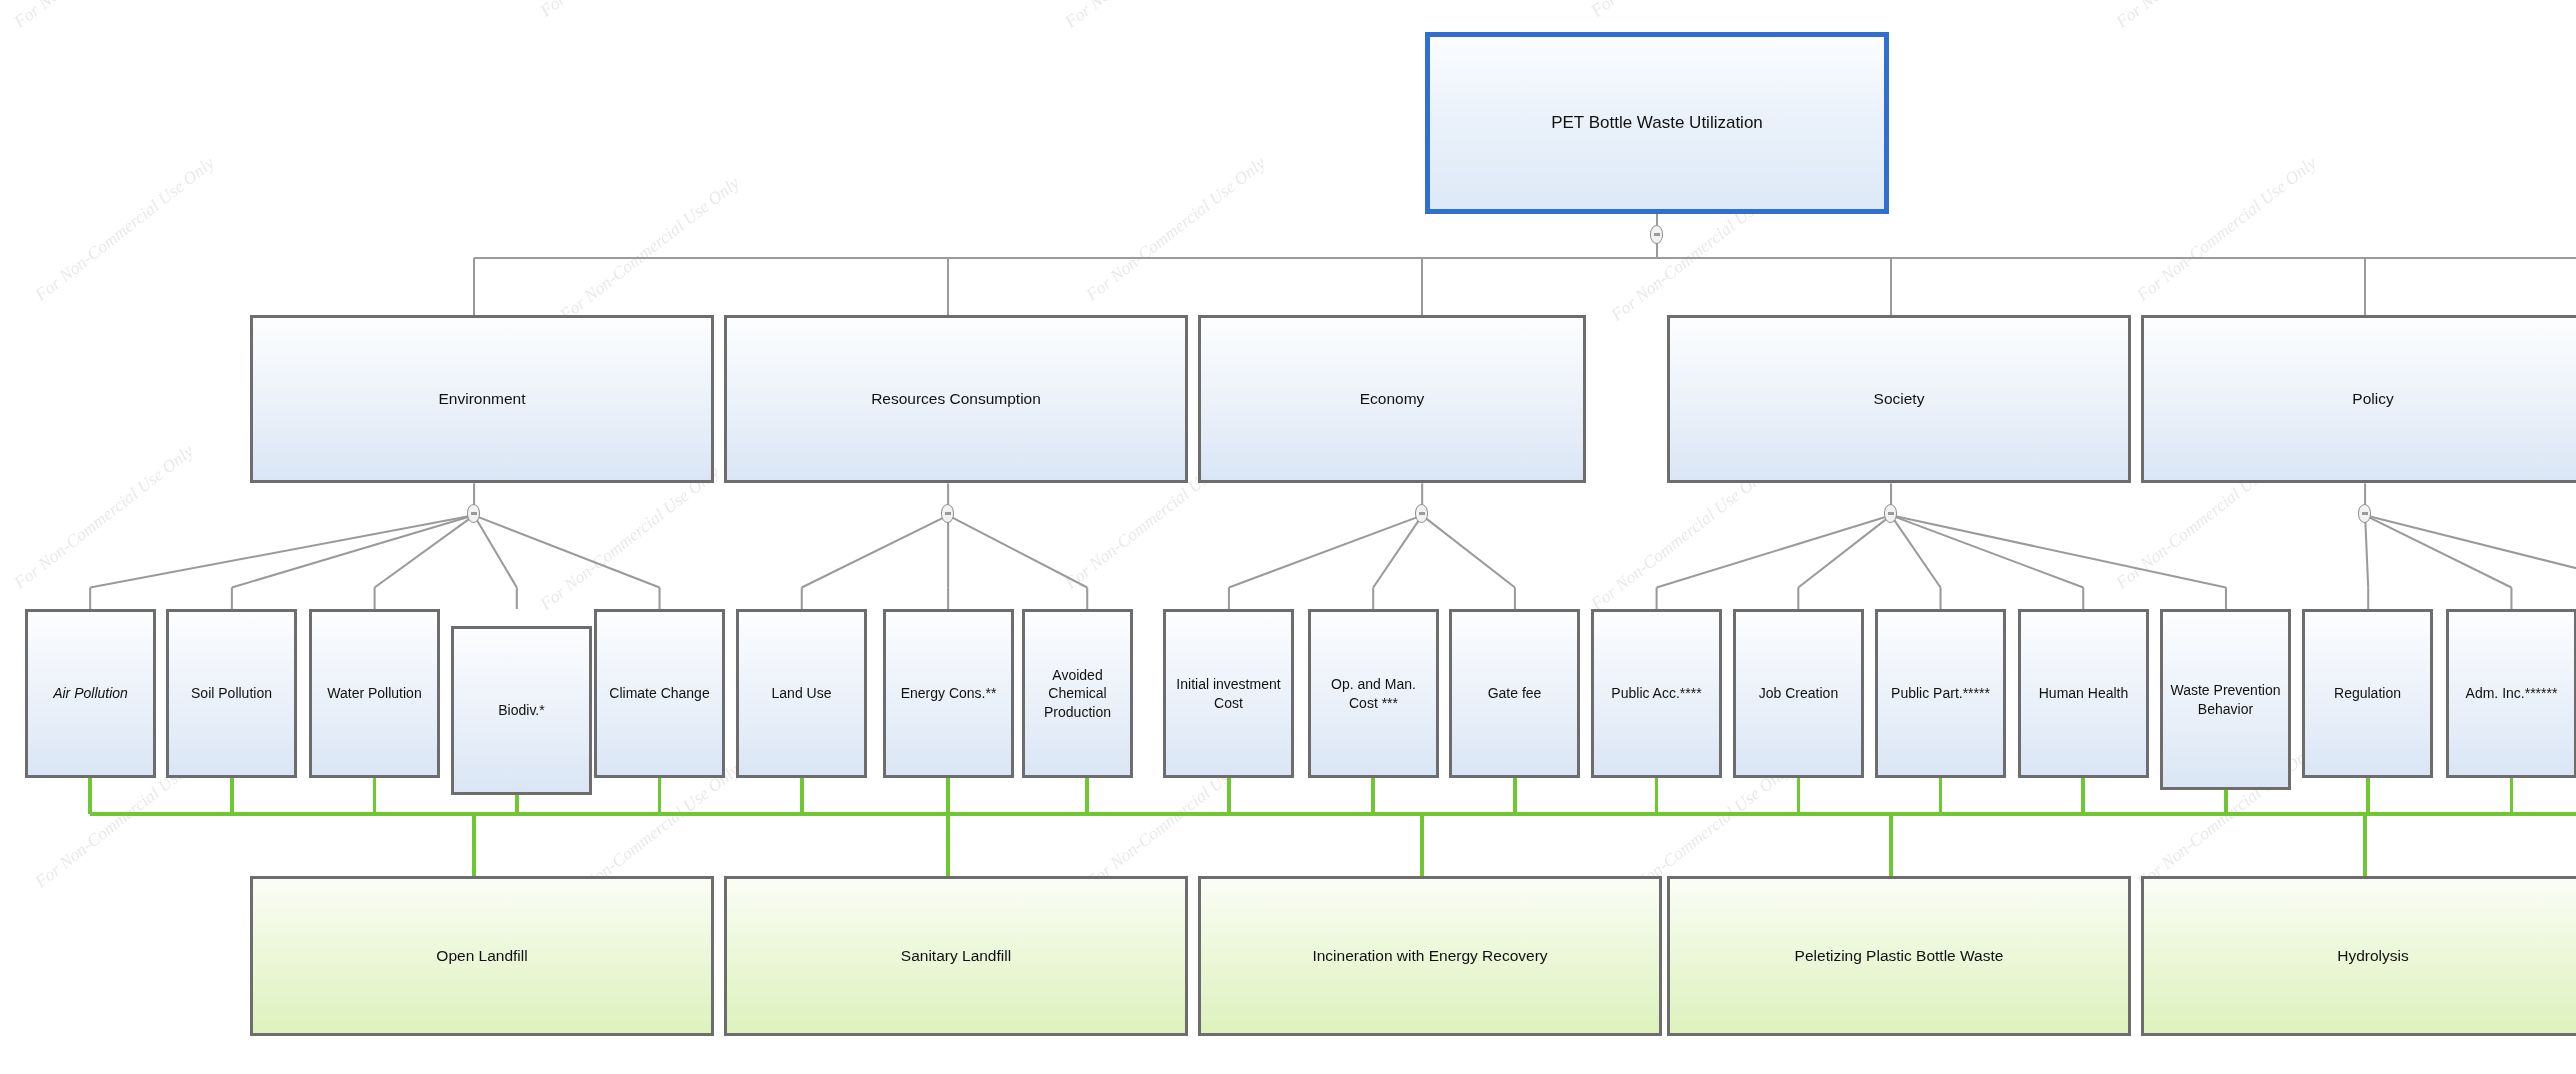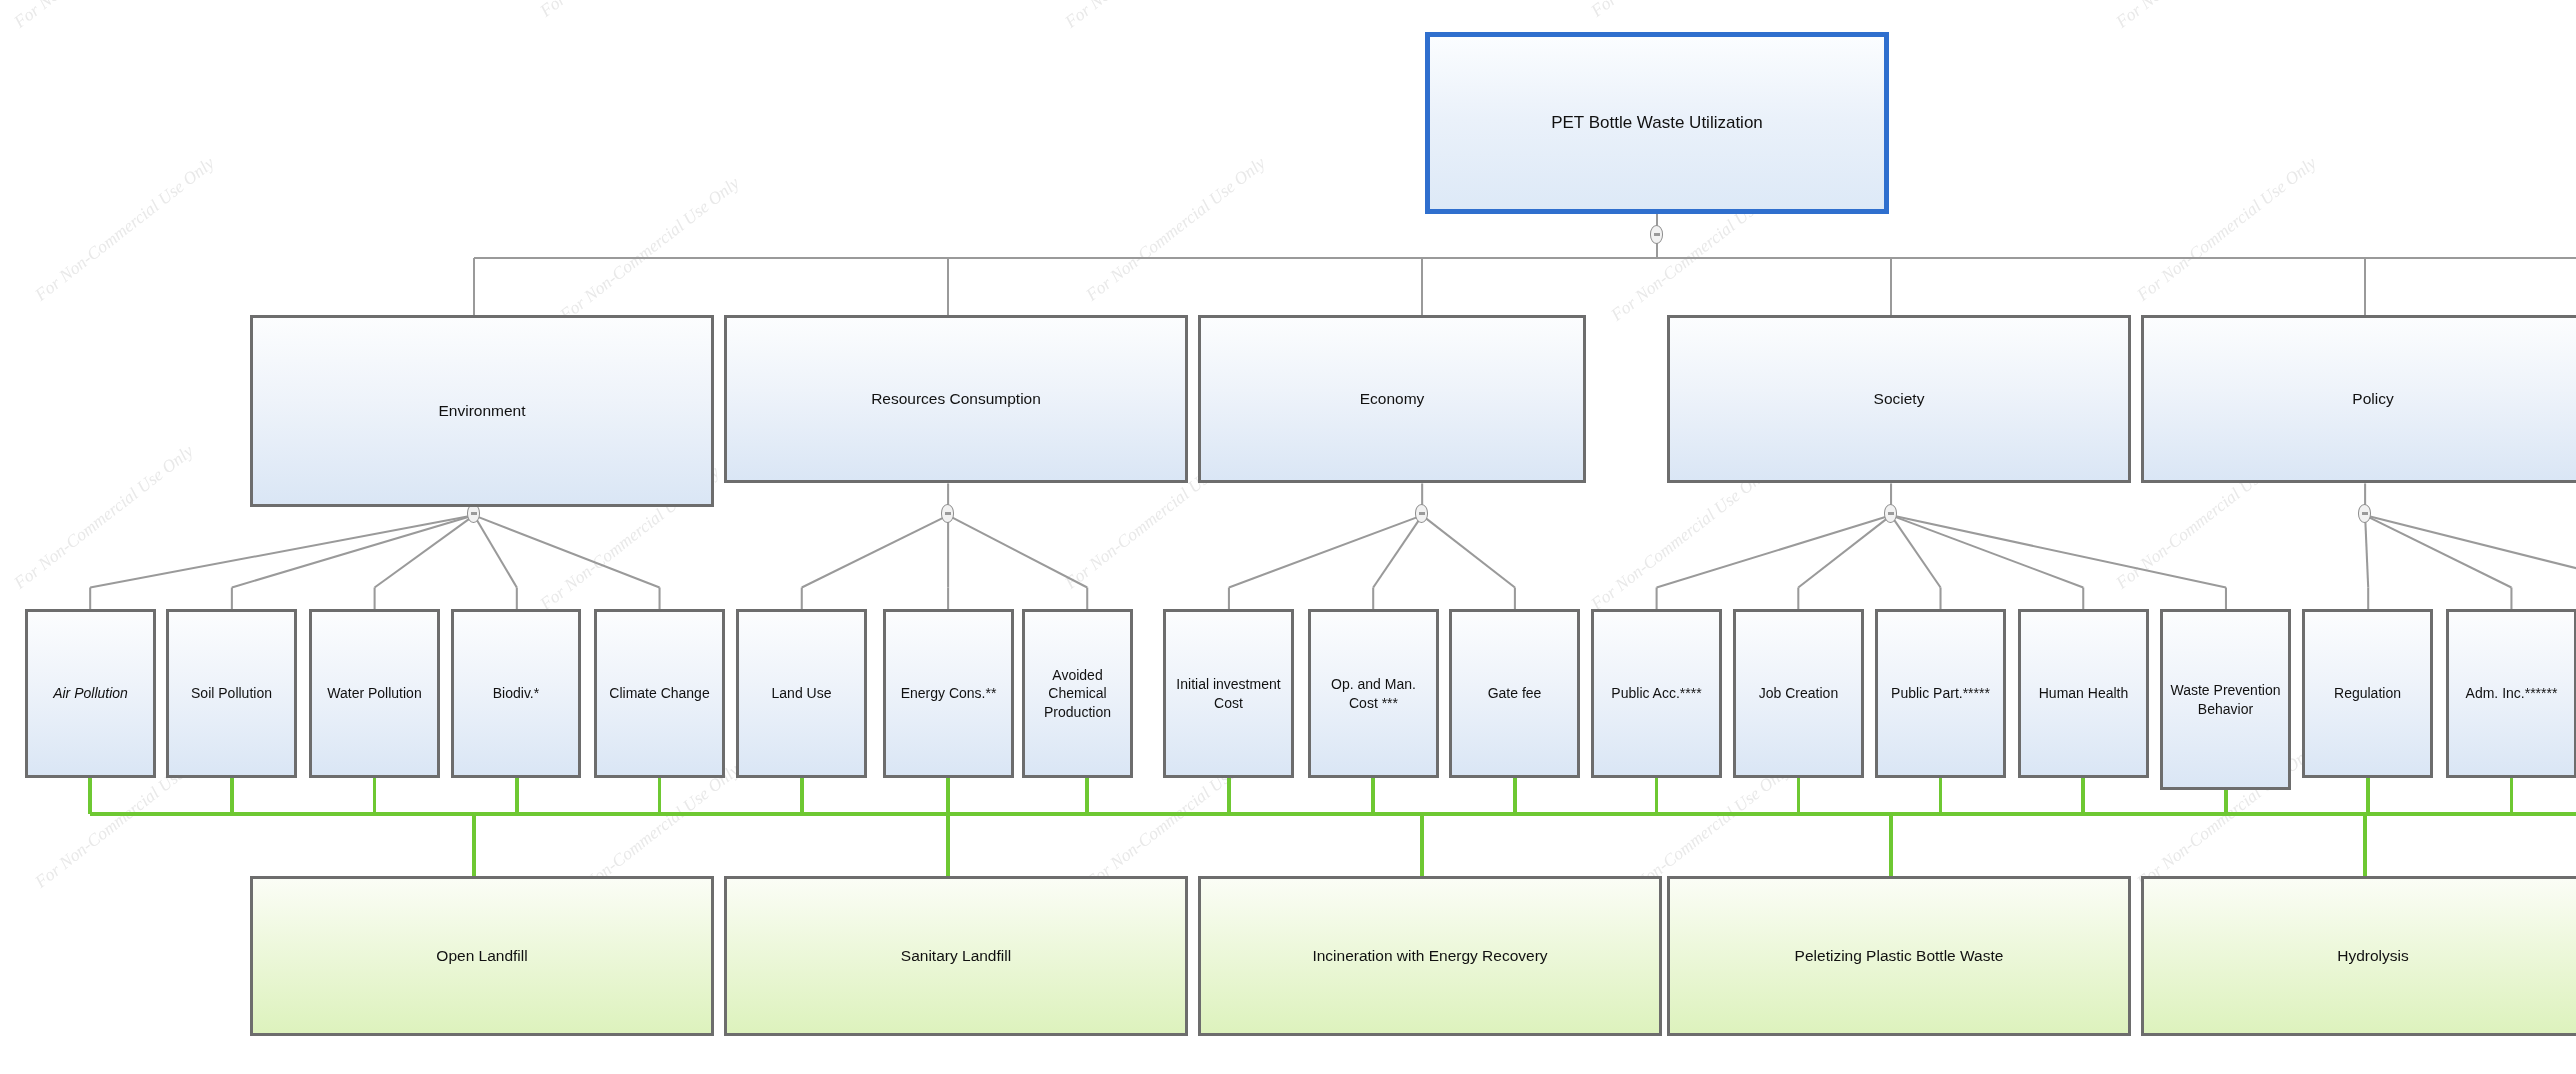--- a/index.html
+++ b/index.html
@@ -256,21 +256,21 @@
   <div class="toggle" style="left:1415px; top:504px;">
     <i></i>
   </div>
   <div class="toggle" style="left:1884px; top:504px;">
     <i></i>
   </div>
   <div class="toggle" style="left:2358px; top:504px;">
     <i></i>
   </div>
 
-  <div class="node crit dim" style="left:250px; top:315px; width:464px; height:192px;">
+  <div class="node crit dim" style="left:250px; top:315px; width:464px; height:168px;">
     <span class="lbl">Environment</span>
   </div>
   <div class="node crit dim" style="left:724px; top:315px; width:464px; height:168px;">
     <span class="lbl">Resources Consumption</span>
   </div>
   <div class="node crit dim" style="left:1198px; top:315px; width:388px; height:168px;">
     <span class="lbl">Economy</span>
   </div>
   <div class="node crit dim" style="left:1667px; top:315px; width:464px; height:168px;">
     <span class="lbl">Society</span>
@@ -281,21 +281,21 @@
 
   <div class="node crit sub" style="left:25px; top:609px; width:131px; height:169px;font-style:italic;">
     <span class="lbl">Air Pollution</span>
   </div>
   <div class="node crit sub" style="left:166px; top:609px; width:131px; height:169px;">
     <span class="lbl">Soil Pollution</span>
   </div>
   <div class="node crit sub" style="left:309px; top:609px; width:131px; height:169px;">
     <span class="lbl">Water Pollution</span>
   </div>
-  <div class="node crit sub" style="left:451px; top:609px; width:130px; height:169px;">
+  <div class="node crit sub" style="left:451px; top:626px; width:141px; height:169px;">
     <span class="lbl">Biodiv.*</span>
   </div>
   <div class="node crit sub" style="left:594px; top:609px; width:131px; height:169px;">
     <span class="lbl">Climate Change</span>
   </div>
 
   <div class="node crit sub" style="left:736px; top:609px; width:131px; height:169px;">
     <span class="lbl">Land Use</span>
   </div>
   <div class="node crit sub" style="left:883px; top:609px; width:131px; height:169px;">

